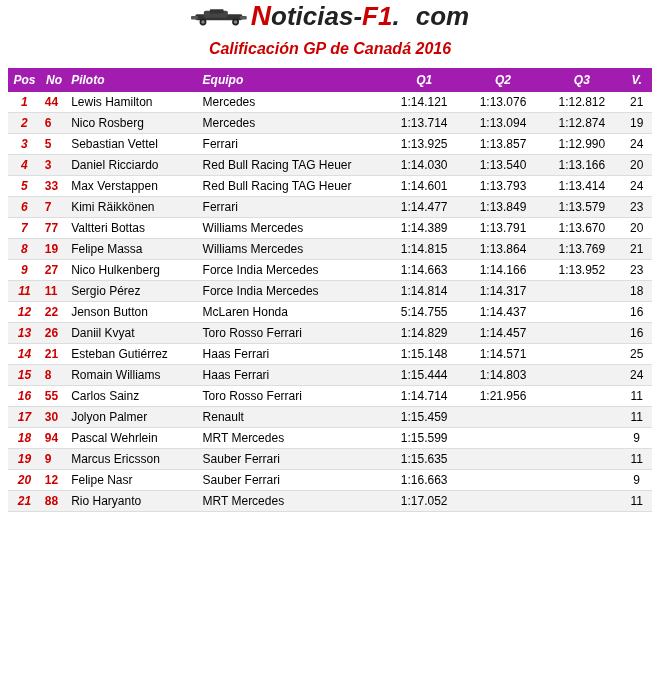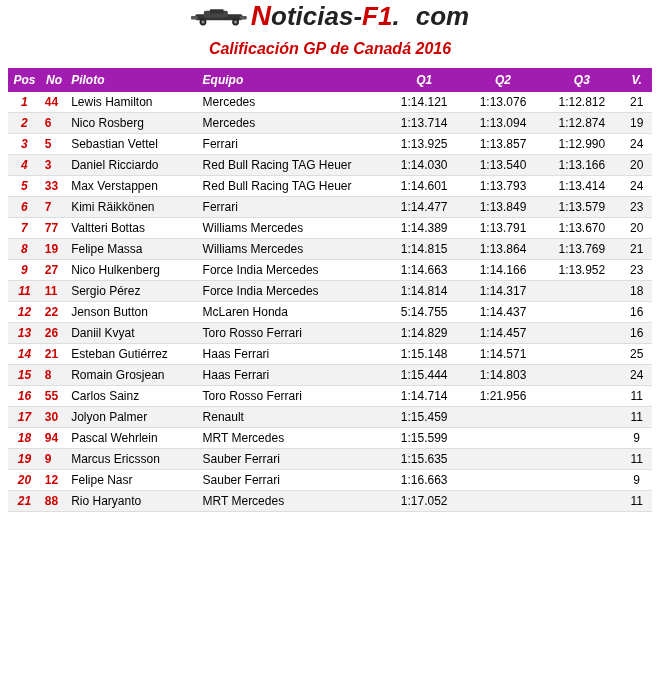--- a/index.html
+++ b/index.html
@@ -253,21 +253,21 @@
           <td>Esteban Gutiérrez</td>
           <td>Haas Ferrari</td>
           <td class="time">1:15.148</td>
           <td class="time">1:14.571</td>
           <td class="time"></td>
           <td class="v">25</td>
         </tr>
         <tr>
           <td class="pos">15</td>
           <td class="no">8</td>
-          <td>Romain Grosjean</td>
+          <td>Romain Williams</td>
           <td>Haas Ferrari</td>
           <td class="time">1:15.444</td>
           <td class="time">1:14.803</td>
           <td class="time"></td>
           <td class="v">24</td>
         </tr>
         <tr>
           <td class="pos">16</td>
           <td class="no">55</td>
           <td>Carlos Sainz</td>

